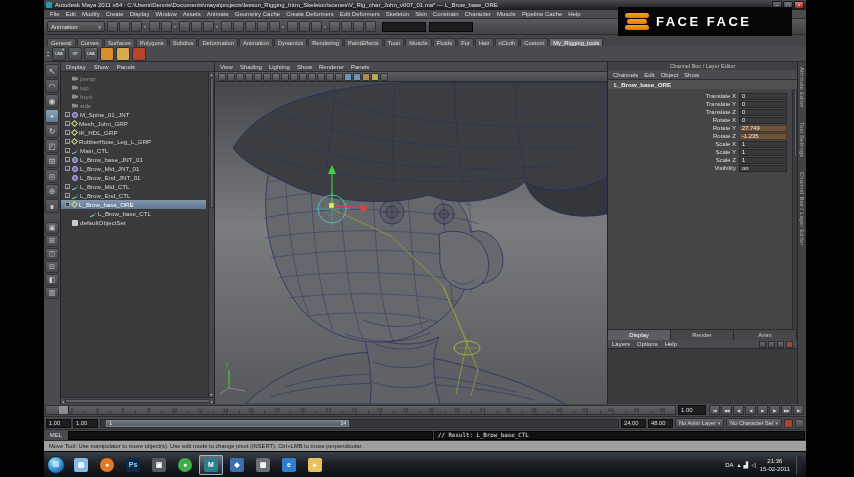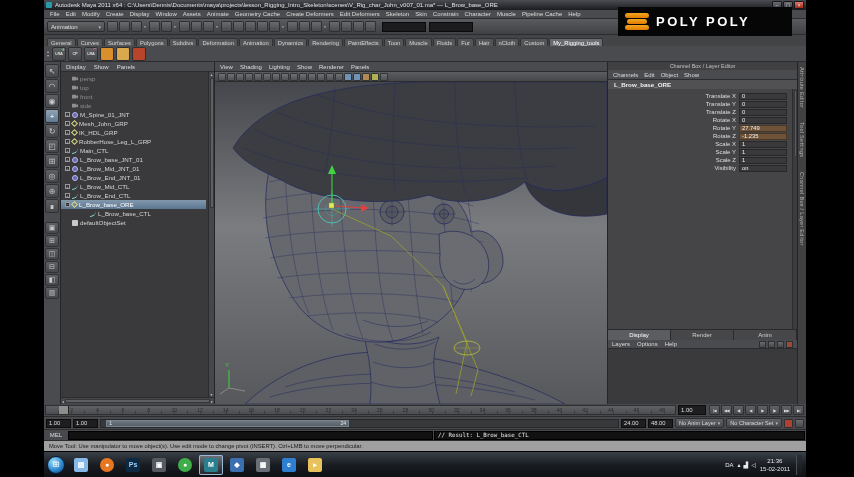--- a/index.html
+++ b/index.html
@@ -747,14 +747,14 @@
     </div>
   </div>
 </div>
 
 <div class="polyface">
   <div class="pf-icon">
     <div class="pf-bar b1"></div>
       <div class="pf-bar b2"></div>
       <div class="pf-bar b3"></div>
   </div>
-  <div class="pf-text">POLY POLY</div>
+  <div class="pf-text">FACE FACE</div>
 </div>
 
 </body></html>

